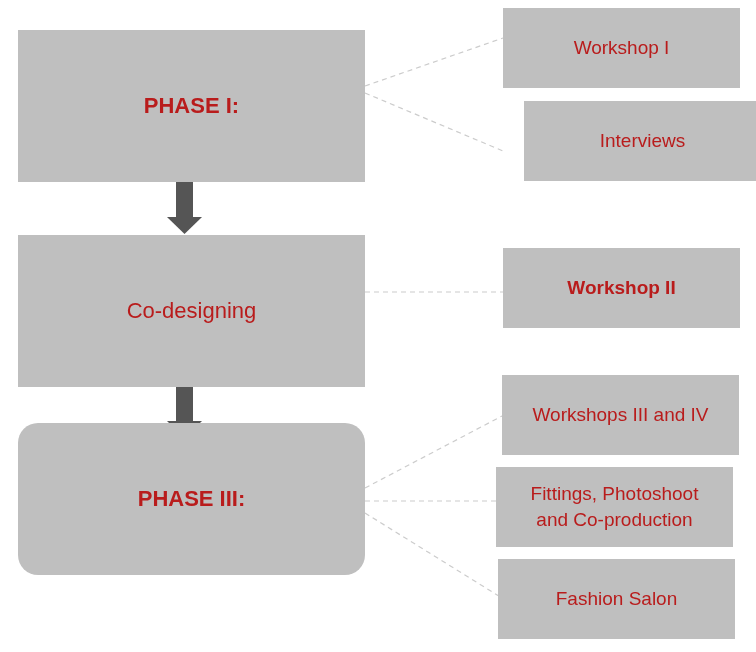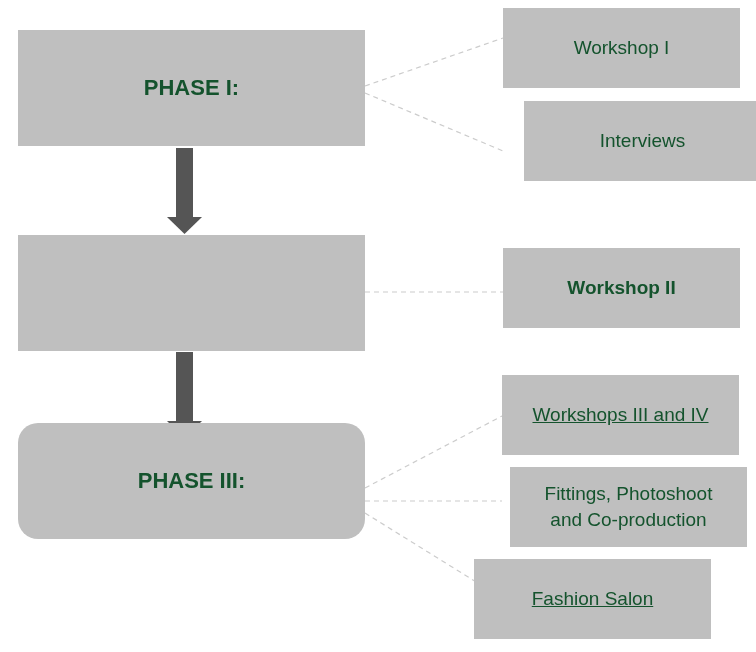--- a/index.html
+++ b/index.html
@@ -1,21 +1,21 @@
 <!DOCTYPE html>
 <html><head>
 <meta charset="utf-8">
 <style>
   html, body { margin: 0; padding: 0; background: #ffffff; }
   body { width: 756px; height: 652px; position: relative; overflow: hidden;
          font-family: "Liberation Sans", "DejaVu Sans", sans-serif; }
-  .box { position: absolute; background: #bfbfbf; color: #14532d;
+  .box { position: absolute; background: #bfbfbf; color: #b91c1c;
          display: flex; flex-direction: column; align-items: center; justify-content: center;
          text-align: center; box-sizing: border-box; }
-  .phase { left: 18px; width: 347px; height: 116px; font-size: 22px; line-height: 32px; }
+  .phase { left: 18px; width: 347px; height: 152px; font-size: 22px; line-height: 32px; }
   .phase .title { font-weight: bold; }
   .activity { left: 503px; width: 237px; height: 80px; font-size: 19px; line-height: 26px; }
   svg.overlay { position: absolute; left: 0; top: 0; width: 756px; height: 652px; pointer-events: none; }
 </style>
 </head>
 <body>
 
 <svg class="overlay" viewBox="0 0 756 652">
 
   <g>
@@ -34,35 +34,36 @@
     <line x1="365" y1="488" x2="502" y2="416"></line>
     <line x1="365" y1="501" x2="502" y2="501"></line>
     <line x1="365" y1="513" x2="502" y2="598"></line>
   </g>
 </svg>
 
 <div class="box phase" style="top:30px;">
   <div class="title">PHASE I:</div>
 </div>
 <div class="box phase" style="top:235px;">
+  <div>Co-designing</div>
 </div>
 <div class="box phase" style="top:423px;border-radius:20px;">
   <div class="title">PHASE III:</div>
 </div>
 
 <div class="box activity" style="top:8px;">
   <span>Workshop I</span>
 </div>
 <div class="box activity" style="top:101px;margin-left:21px;">
   <span>Interviews</span>
 </div>
 <div class="box activity" style="top:248px;font-weight:bold;">
   <span>Workshop II</span>
 </div>
-<div class="box activity" style="top:375px; left:502px;text-decoration:underline;">
+<div class="box activity" style="top:375px; left:502px;">
   <span>Workshops III and IV</span>
 </div>
-<div class="box activity" style="top:467px; left:510px; padding:0 18px;">
+<div class="box activity" style="top:467px; left:496px; padding:0 18px;">
   <span>Fittings, Photoshoot and Co-production</span>
 </div>
-<div class="box activity" style="top:559px; left:474px;text-decoration:underline;">
+<div class="box activity" style="top:559px; left:498px;">
   <span>Fashion Salon</span>
 </div>
 
 </body></html>

